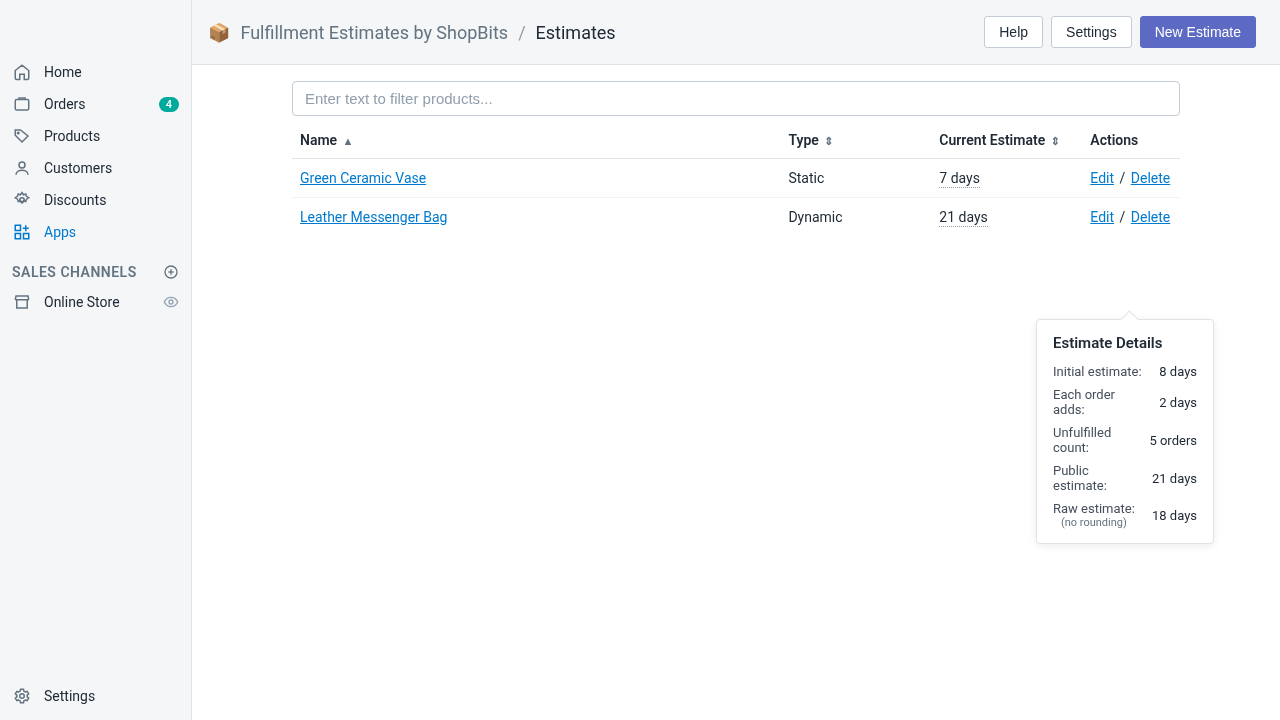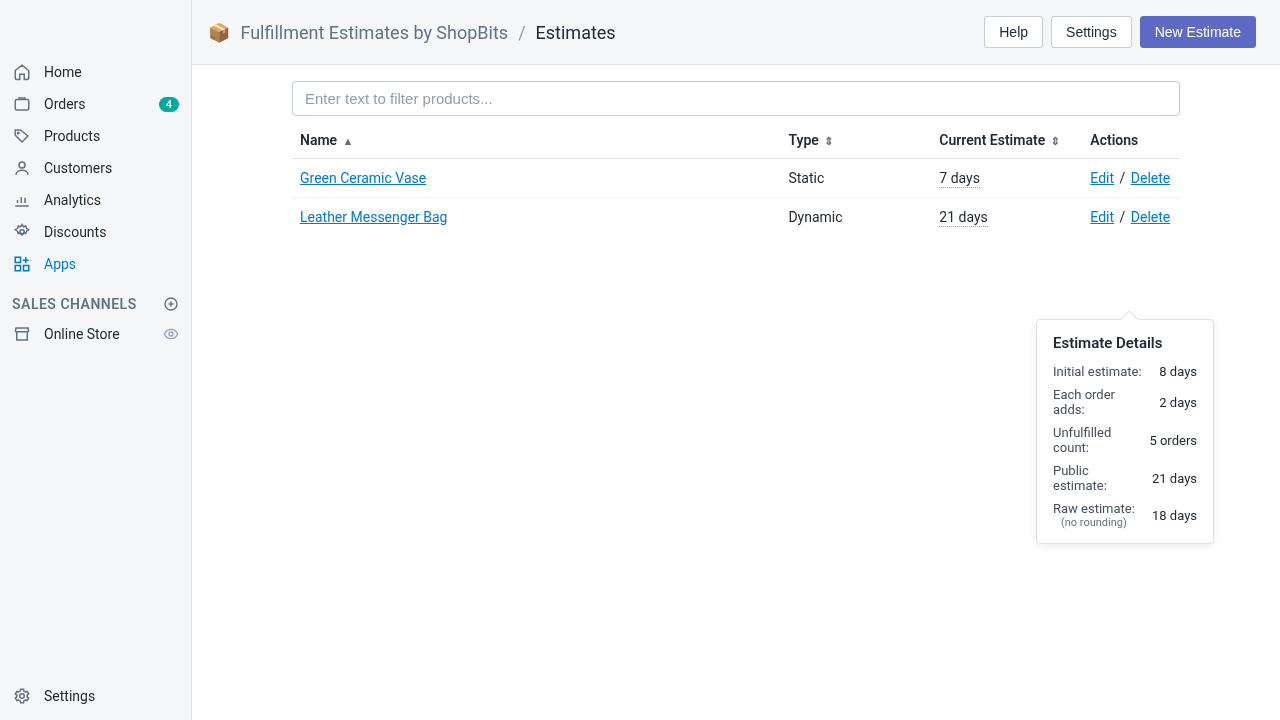--- a/index.html
+++ b/index.html
@@ -222,31 +222,20 @@
         <span class="label">Products</span>
       </div>
       <div class="sidebar-item">
         <span class="icon">
           <svg width="18" height="18" viewBox="0 0 24 24" fill="none" stroke="currentColor" stroke-width="2">
               <circle cx="12" cy="8" r="4"></circle>
               <path d="M4 21c0-4 4-6 8-6s8 2 8 6"></path>
             </svg>
         </span>
         <span class="label">Customers</span>
-      </div>
-      <div class="sidebar-item">
-        <span class="icon">
-          <svg width="18" height="18" viewBox="0 0 24 24" fill="none" stroke="currentColor" stroke-width="2">
-              <path d="M3 20h18"></path>
-              <path d="M6 16v-4"></path>
-              <path d="M11 16V8"></path>
-              <path d="M16 16v-7"></path>
-            </svg>
-        </span>
-        <span class="label">Analytics</span>
       </div>
       <div class="sidebar-item">
         <span class="icon">
           <svg width="18" height="18" viewBox="0 0 24 24" fill="none" stroke="currentColor" stroke-width="2">
               <circle cx="12" cy="12" r="3"></circle>
               <path d="M12 2l2 3 3-1 1 3 3 2-3 2-1 3-3-1-2 3-2-3-3 1-1-3-3-2 3-2 1-3 3 1z"></path>
             </svg>
         </span>
         <span class="label">Discounts</span>
       </div>

